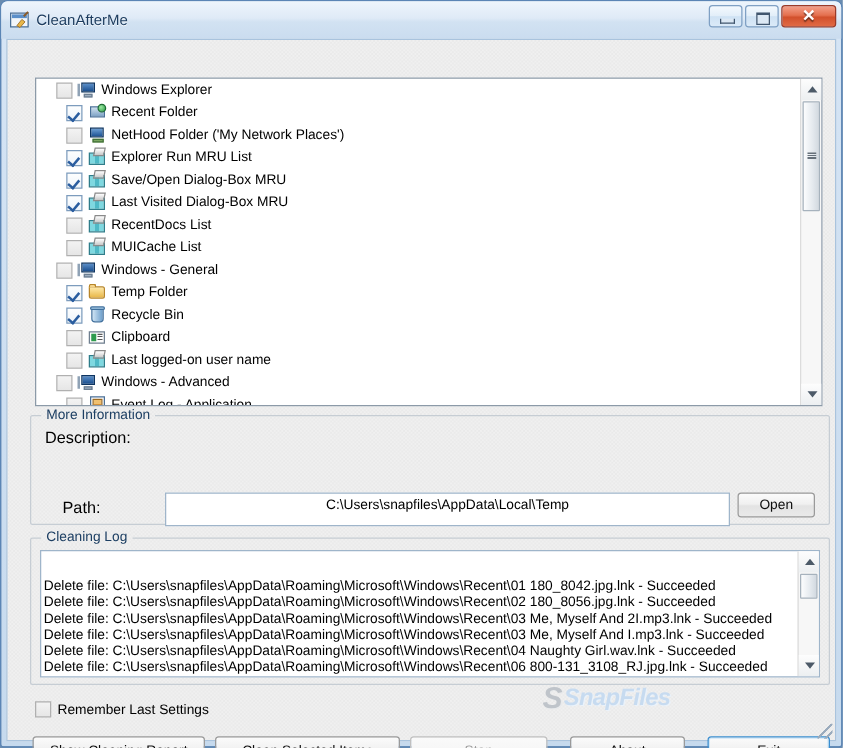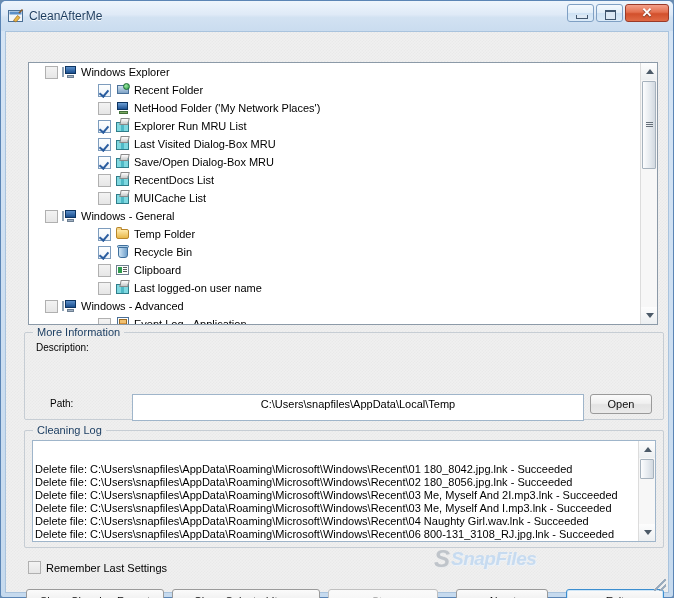--- a/index.html
+++ b/index.html
@@ -116,21 +116,21 @@
     border: 1px solid #8c9aa8;
     overflow: hidden;
   }
   .tree-inner { position: relative; width: 612px; }
   .tree-row {
     height: 18px;
     display: flex; align-items: center;
     padding-left: 16px;
     white-space: nowrap;
   }
-  .tree-row.child { padding-left: 41px; margin-left: 28px; }
+  .tree-row.child { padding-left: 24px; }
   .tv-cb {
     width: 13px; height: 13px; flex: none;
     box-sizing: border-box;
     border: 1px solid #b0b0b0;
     background: linear-gradient(to bottom, #f3f3f3, #e6e6e6);
     margin-right: 4px;
     position: relative;
   }
   .tv-cb.checked {
     border: 1px solid #7d9cbd;
@@ -307,21 +307,21 @@
       linear-gradient(45deg, #e9e9e9 25%, transparent 25%, transparent 75%, #e9e9e9 75%);
     background-size: 3px 3px;
     background-position: 0 0, 1.5px 1.5px;
     white-space: nowrap;
   }
   #gb-info { left: 18px; top: 300px; width: 640px; height: 88px; }
   #gb-log  { left: 18px; top: 398px; width: 640px; height: 118px; }
 
   .field-label {
     position: absolute;
-    font-size: 10px; color: #000;
+    font-size: 13px; color: #000;
     white-space: nowrap;
   }
   .textbox {
     position: absolute;
     box-sizing: border-box;
     background: #fff;
     border: 1px solid #9fb5ca;
     font-family: "Liberation Sans", sans-serif;
     font-size: 11px;
     color: #000;
@@ -464,26 +464,26 @@
             <span class="tv-label">NetHood Folder ('My Network Places')</span>
           </div>
           <div class="tree-row child">
             <span class="tv-cb checked"></span>
             <span class="tv-icon ico-reg"></span>
             <span class="tv-label">Explorer Run MRU List</span>
           </div>
           <div class="tree-row child">
             <span class="tv-cb checked"></span>
             <span class="tv-icon ico-reg"></span>
-            <span class="tv-label">Last Visited  Dialog-Box MRU</span>
+            <span class="tv-label">Save/Open Dialog-Box MRU</span>
           </div>
           <div class="tree-row child">
             <span class="tv-cb checked"></span>
             <span class="tv-icon ico-reg"></span>
-            <span class="tv-label">Save/Open Dialog-Box MRU</span>
+            <span class="tv-label">Last Visited  Dialog-Box MRU</span>
           </div>
           <div class="tree-row child">
             <span class="tv-cb"></span>
             <span class="tv-icon ico-reg"></span>
             <span class="tv-label">RecentDocs List</span>
           </div>
           <div class="tree-row child">
             <span class="tv-cb"></span>
             <span class="tv-icon ico-reg"></span>
             <span class="tv-label">MUICache List</span>

